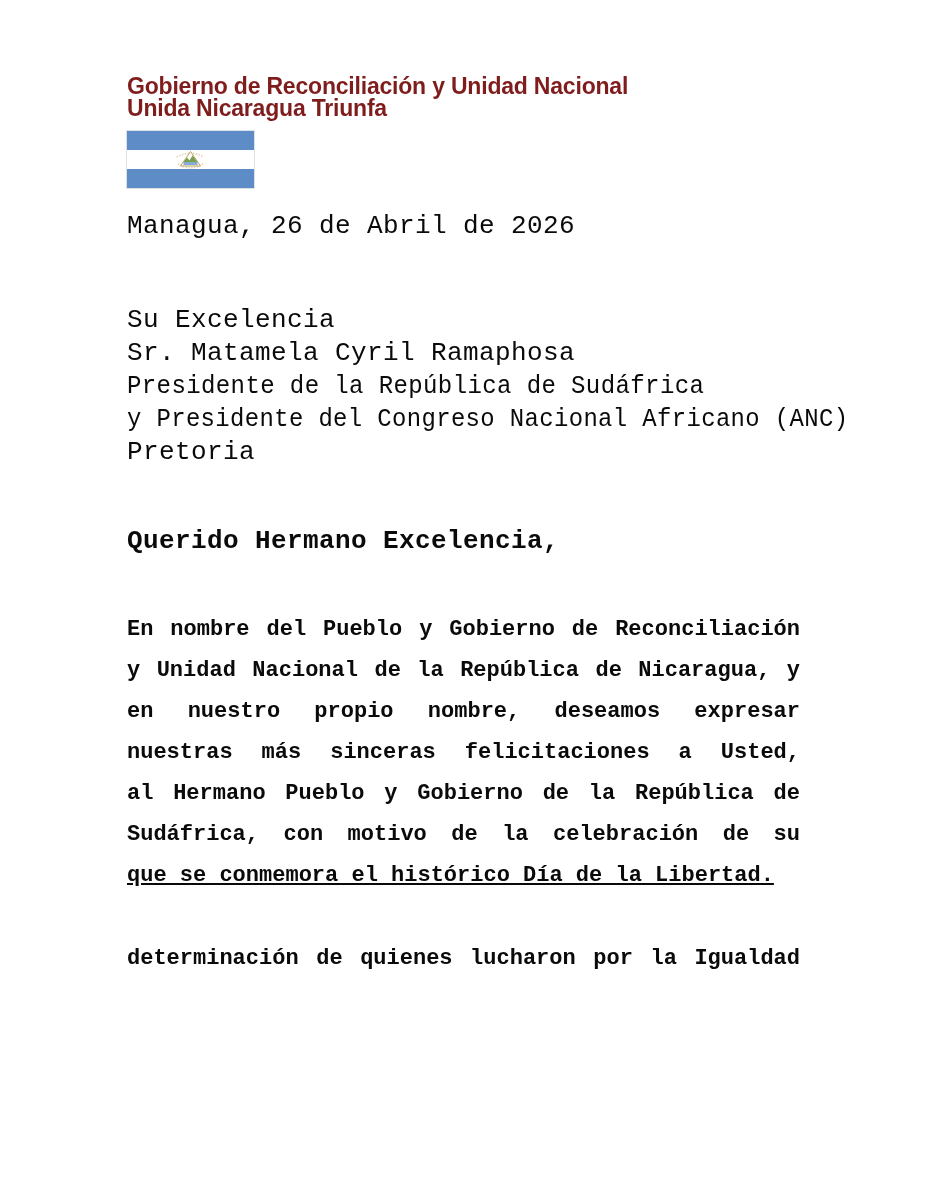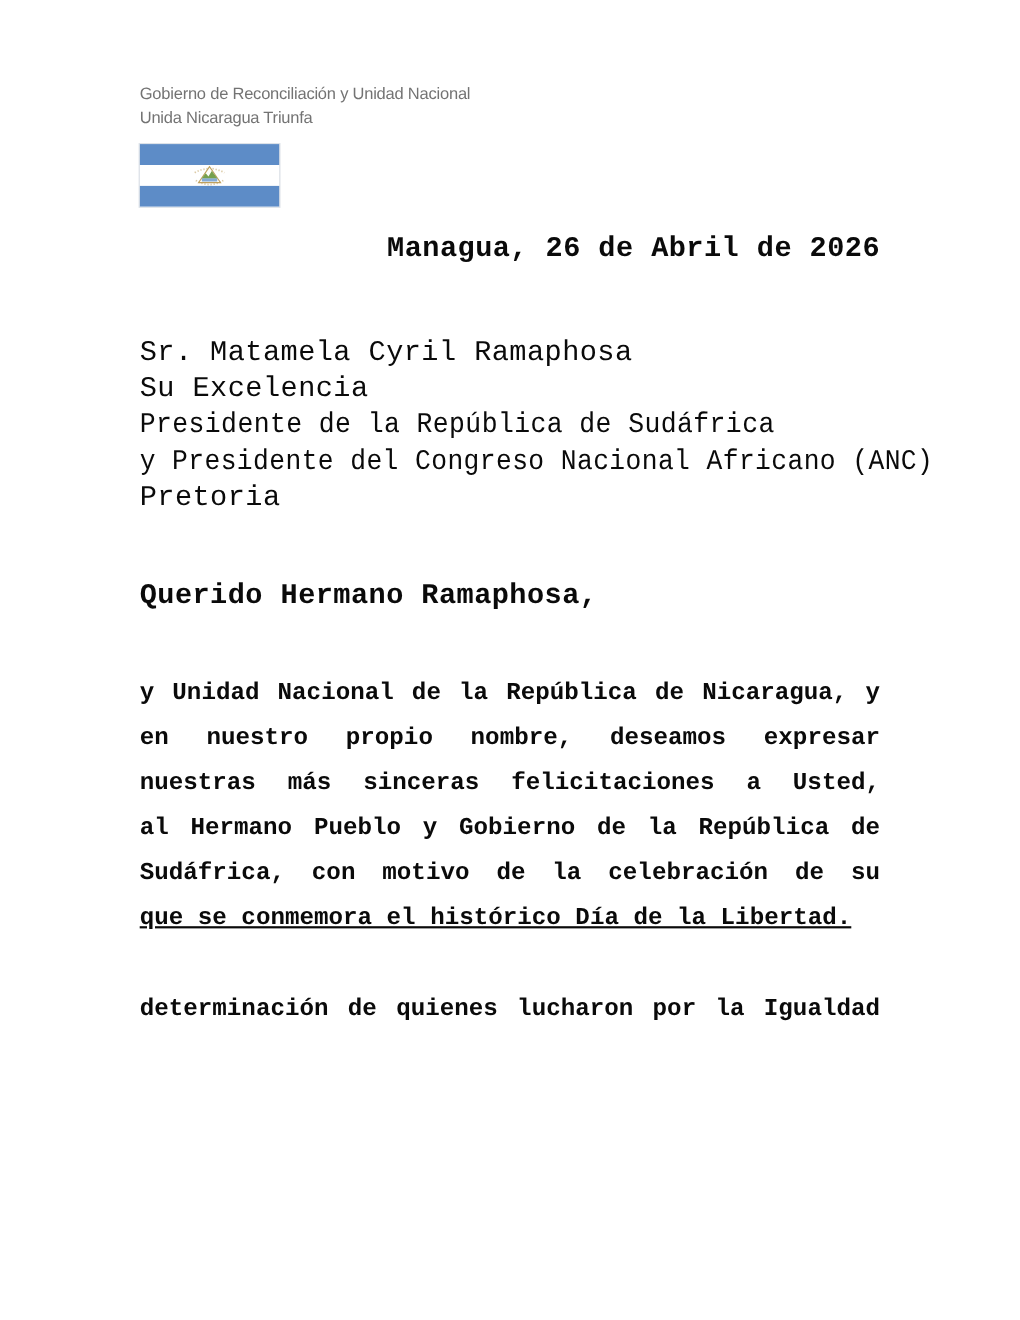--- a/index.html
+++ b/index.html
@@ -10,46 +10,45 @@
     box-sizing: border-box;
     padding: 75px 127px 0 127px;
     overflow: hidden;
     font-family: "Liberation Mono", "DejaVu Sans Mono", monospace;
     color: #0a0a0a;
   }
 
   
   .letterhead {
     font-family: "Liberation Sans", "DejaVu Sans", sans-serif;
-    font-weight: normal;
-    font-size: 15px;
+    font-weight: bold;
+    font-size: 23px;
     line-height: 22px;
-    color: #737373;
+    color: #7f1d1d;
     letter-spacing: -0.2px;
   }
 
   
   .flag {
     margin-top: 12px;
     width: 127px;
     height: 57px;
     display: block;
     box-sizing: border-box;
     box-shadow: 0 0 0 1px #dde2e8;
   }
 
   
   .date-line {
     margin-top: 23px;
     font-size: 26px;
     line-height: 30px;
-    font-weight: bold;
+    font-weight: normal;
     letter-spacing: 0.4px;
     white-space: nowrap;
-    text-align: right;
   }
 
   
   .recipient {
     margin-top: 63px;
     font-size: 26px;
     font-weight: normal;
     letter-spacing: 0.4px;
   }
   .recipient .rline {
@@ -104,30 +103,31 @@
     <path d="M 51 33 Q 63.5 40.5 76 33" fill="none" stroke-width="1.6" stroke-dasharray="1.2 1.6" opacity="0.55" stroke="#bfa15f"></path>
     <polygon points="63.5,20.5 53.5,35 73.5,35" fill="#fdfdf9" stroke-width="1" stroke="#bfa15f"></polygon>
     <rect x="56.5" y="31" width="14" height="3" fill="#86abd4"></rect>
     <path d="M 56.5 31 L 60 26.5 L 62.5 29.5 L 65.5 24.5 L 70.5 31 Z" fill="#76a04e"></path>
   </g>
 </svg>
 
 <div class="date-line">Managua, 26 de Abril de 2026</div>
 
 <div class="recipient">
+    <div class="rline">Su Excelencia</div>
     <div class="rline">Sr. Matamela Cyril Ramaphosa</div>
-    <div class="rline">Su Excelencia</div>
     <div class="rline">Presidente de la República de Sudáfrica</div>
     <div class="rline">y Presidente del Congreso Nacional Africano (ANC)</div>
     <div class="rline">Pretoria</div>
   </div>
 
-<div class="salutation">Querido Hermano Ramaphosa,</div>
+<div class="salutation">Querido Hermano Excelencia,</div>
 
 <div class="paragraph para-1">
+    <div class="bline">En nombre del Pueblo y Gobierno de Reconciliación</div>
     <div class="bline">y Unidad Nacional de la República de Nicaragua, y</div>
     <div class="bline">en nuestro propio nombre, deseamos expresar</div>
     <div class="bline">nuestras más sinceras felicitaciones a Usted,</div>
     <div class="bline">al Hermano Pueblo y Gobierno de la República de</div>
     <div class="bline">Sudáfrica, con motivo de la celebración de su</div>
     <div class="bline plain-last">que se conmemora el histórico Día de la Libertad.</div>
   </div>
 
 <div class="paragraph para-2">
     <div class="bline">determinación de quienes lucharon por la Igualdad</div>

